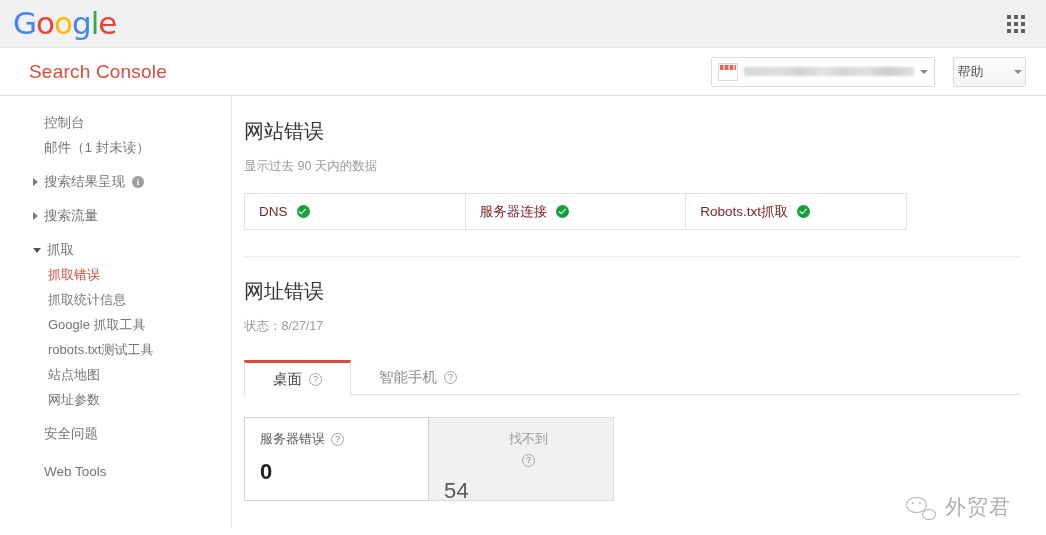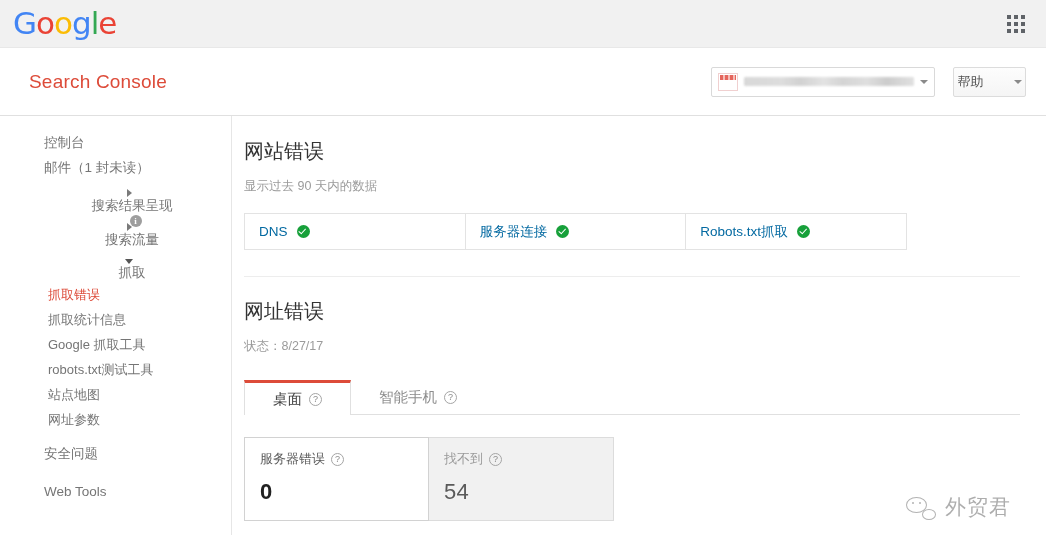--- a/index.html
+++ b/index.html
@@ -43,21 +43,21 @@
     grid-template-rows: repeat(3, 4px);
     gap: 3px;
     justify-content: center;
     align-content: center;
     cursor: pointer;
   }
   .apps-grid i { background: #5f6368; display: block; width: 4px; height: 4px; }
 
   
   .appbar {
-    height: 68px;
+    height: 48px;
     background: #fff;
     border-bottom: 1px solid #e0e0e0;
     display: flex;
     align-items: center;
     position: relative;
   }
   .app-title {
     margin-left: 29px;
     font-size: 19px;
     color: #dd4b39;
@@ -145,21 +145,21 @@
     display: flex;
     align-items: center;
     height: 25px;
     padding-left: 28px;
     font-size: 13.5px;
     color: #757575;
     cursor: pointer;
     position: relative;
     white-space: nowrap;
   }
-  .nav-item.group { padding-left: 17px; flex-direction: column; }
+  .nav-item.group { padding-left: 17px; }
   .nav-item.sub { padding-left: 32px; font-size: 13px; align-items: center; }
   .nav-item.active { color: #dd4b39; }
   .nav-item.pad-top { margin-top: 9px; }
   .nav-item.pad-top-lg { margin-top: 13px; }
 
   .tri {
     width: 0; height: 0;
     margin-right: 6px;
     flex: 0 0 auto;
     border-top: 4px solid transparent;
@@ -211,21 +211,21 @@
     width: 663px;
     height: 37px;
   }
   .status-cell {
     flex: 1 1 0;
     display: flex;
     align-items: center;
     padding-left: 14px;
     border-right: 1px solid #e3e3e3;
     font-size: 13.5px;
-    color: #0369a1;
+    color: #7f1d1d;
   }
   .status-cell:last-child { border-right: none; }
   .check {
     width: 13px; height: 13px;
     border-radius: 50%;
     background: #17a03a;
     margin-left: 9px;
     position: relative;
     flex: 0 0 auto;
   }
@@ -316,21 +316,21 @@
     border-left: none;
   }
   .card-label {
     font-size: 13px;
     color: #5c5c5c;
     display: flex;
     align-items: center;
     gap: 6px;
     margin-bottom: 11px;
   }
-  .card.inactive .card-label { color: #9a9a9a; }
+  .card.inactive .card-label { color: #9a9a9a; flex-direction: column; }
   .card-value {
     font-size: 22px;
     color: #222;
     font-weight: bold;
     letter-spacing: .3px;
   }
   .card.inactive .card-value { color: #5a5a5a; font-weight: normal; }
 
   
   .watermark {

